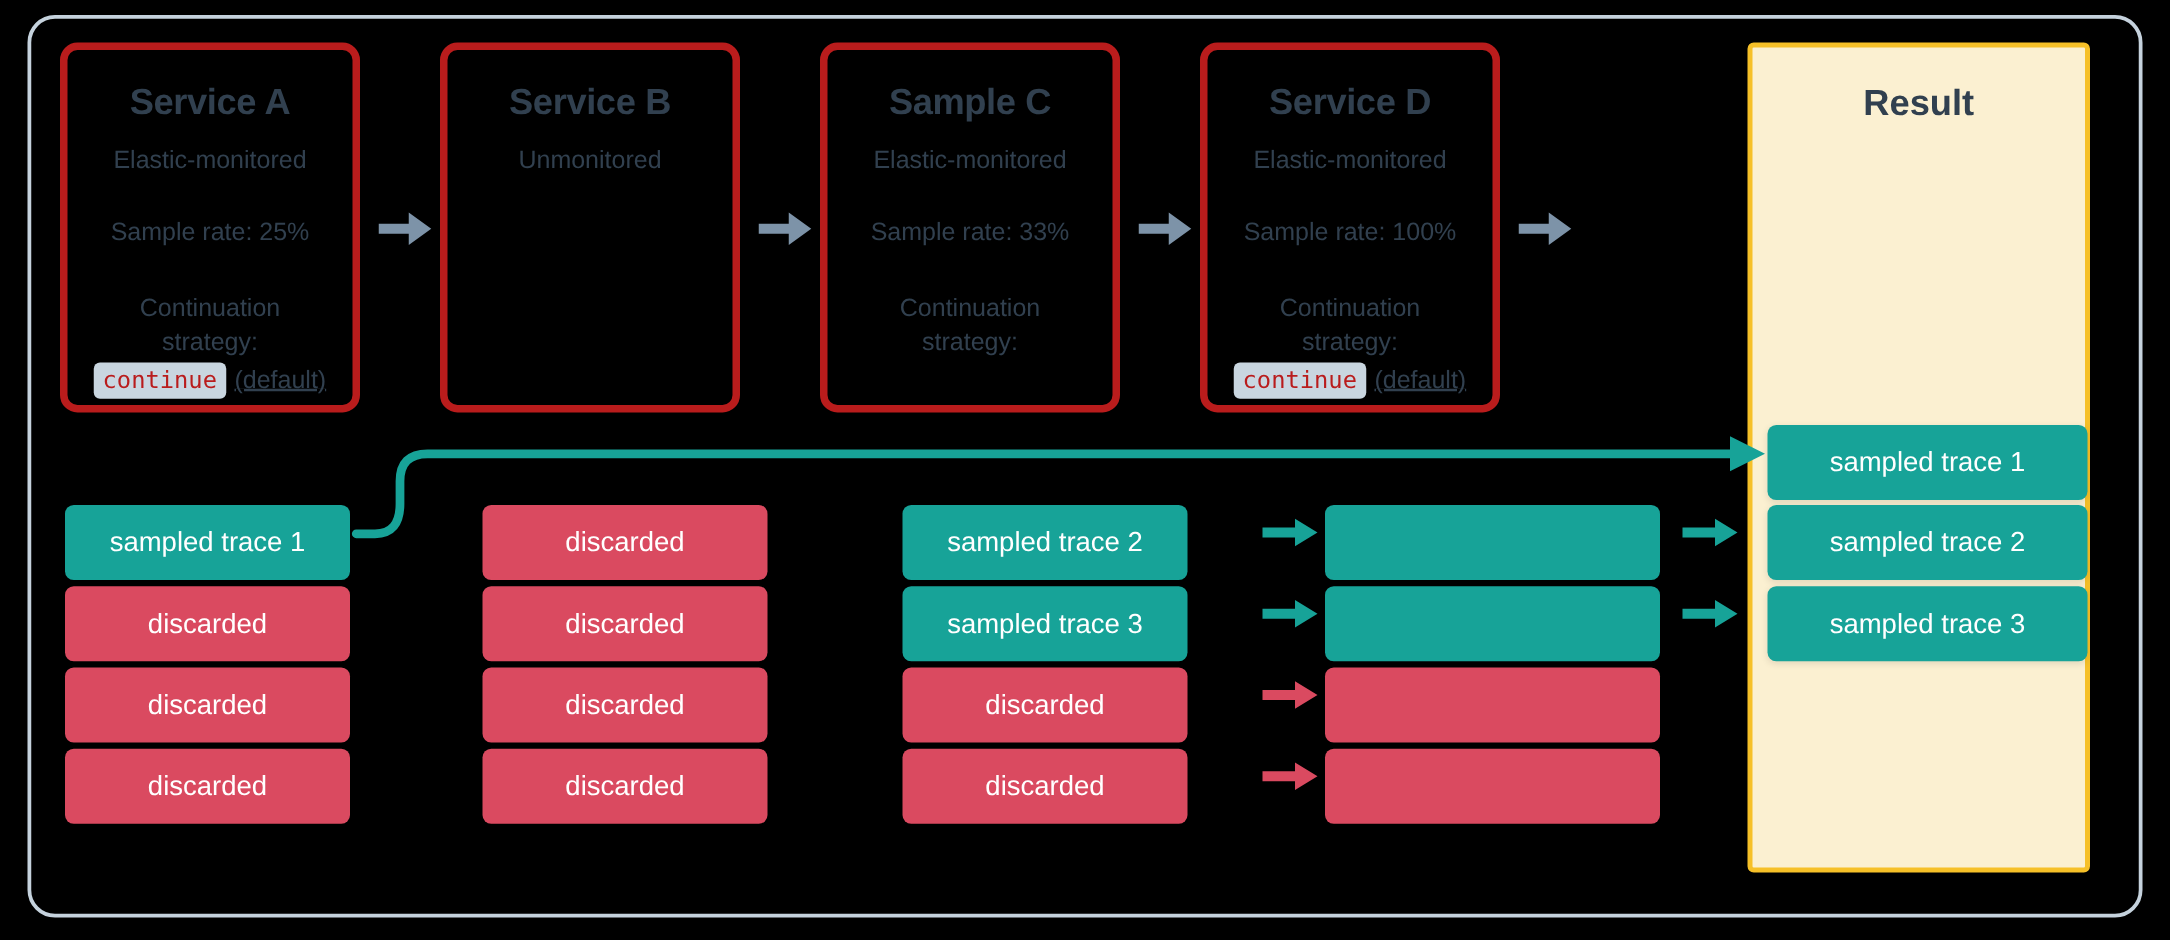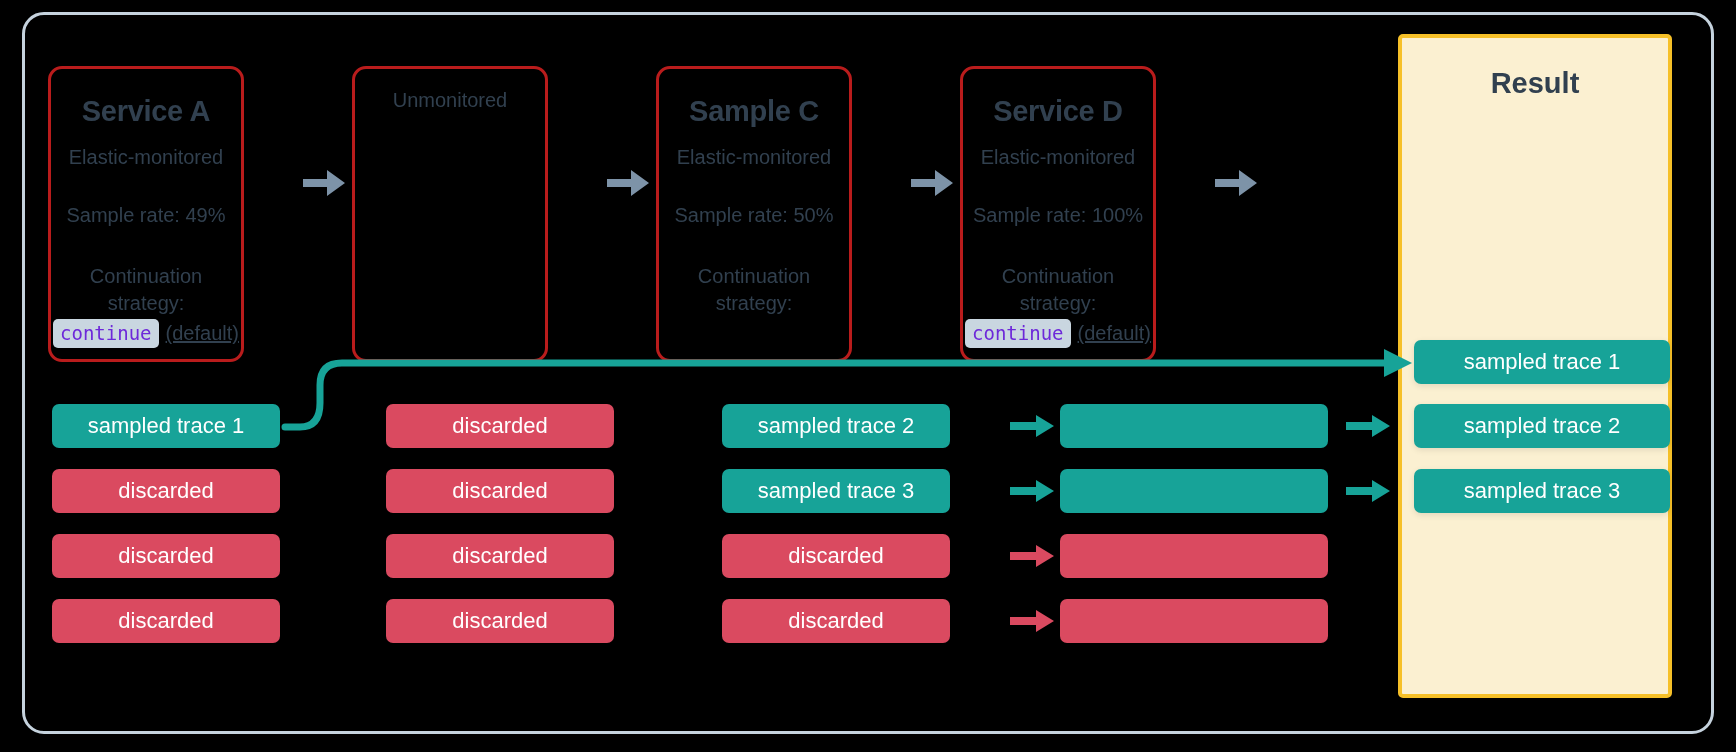--- a/index.html
+++ b/index.html
@@ -27,28 +27,27 @@
     border: 3px solid #c5d2dd;
     border-radius: 22px;
     box-sizing: border-box;
     pointer-events: none;
   }
 
   
   .service-card {
     position: absolute;
     top: 34px;
-    width: 196px;
+    width: 240px;
     height: 296px;
-    border: 3px solid #b91c1c;
+    border: 6px solid #b91c1c;
     border-radius: 14px;
     box-sizing: border-box;
     text-align: center;
     color: #31404f;
-    margin-top: 32px;
   }
   .service-card .s-title {
     font-size: 29px;
     font-weight: bold;
     letter-spacing: -0.3px;
     margin-top: 27px;
     line-height: 1.05;
   }
   .service-card .s-sub {
     font-size: 20px;
@@ -71,21 +70,21 @@
     font-size: 20px;
     display: flex;
     align-items: center;
     justify-content: center;
     gap: 7px;
     white-space: nowrap;
   }
   code.badge {
     font-family: "DejaVu Sans Mono", "Liberation Mono", monospace;
     background: #c9d6e0;
-    color: #6d28d9;
+    color: #b91c1c;
     border-radius: 5px;
     padding: 3px 7px 4px 7px;
     font-size: 19px;
     letter-spacing: 0px;
   }
   .s-default {
     font-size: 20px;
     color: #31404f;
     text-decoration: underline;
   }
@@ -114,21 +113,21 @@
     text-align: center;
     font-size: 29px;
     font-weight: bold;
     color: #31404f;
     margin-top: 29px;
   }
 
   
   .chip {
     position: absolute;
-    height: 44px;
+    height: 60px;
     border-radius: 7px;
     display: flex;
     align-items: center;
     justify-content: center;
     color: #ffffff;
     font-size: 22px;
     line-height: 1;
     box-sizing: border-box;
   }
   .chip.sampled { background: #17a398; }
@@ -152,36 +151,37 @@
 </head>
 <body>
 
 <div id="stage">
 
   <div id="outer-frame"></div>
 
   <div class="service-card" style="left:48px;">
     <div class="s-title">Service A</div>
     <div class="s-sub">Elastic-monitored</div>
-    <div class="s-rate">Sample rate: 49%</div>
+    <div class="s-rate">Sample rate: 25%</div>
     <div class="s-strat-label">Continuation strategy:</div>
     <div class="s-strat-row">
       <code class="badge">continue</code>
       <span class="s-default">(default)</span>
     </div>
   </div>
 
   <div class="service-card" style="left:352px;">
+    <div class="s-title">Service B</div>
     <div class="s-sub">Unmonitored</div>
   </div>
 
   <div class="service-card" style="left:656px;">
     <div class="s-title">Sample C</div>
     <div class="s-sub">Elastic-monitored</div>
-    <div class="s-rate">Sample rate: 50%</div>
+    <div class="s-rate">Sample rate: 33%</div>
     <div class="s-strat-label">Continuation strategy:</div>
   </div>
 
   <div class="service-card" style="left:960px;">
     <div class="s-title">Service D</div>
     <div class="s-sub">Elastic-monitored</div>
     <div class="s-rate">Sample rate: 100%</div>
     <div class="s-strat-label">Continuation strategy:</div>
     <div class="s-strat-row">
       <code class="badge">continue</code>

